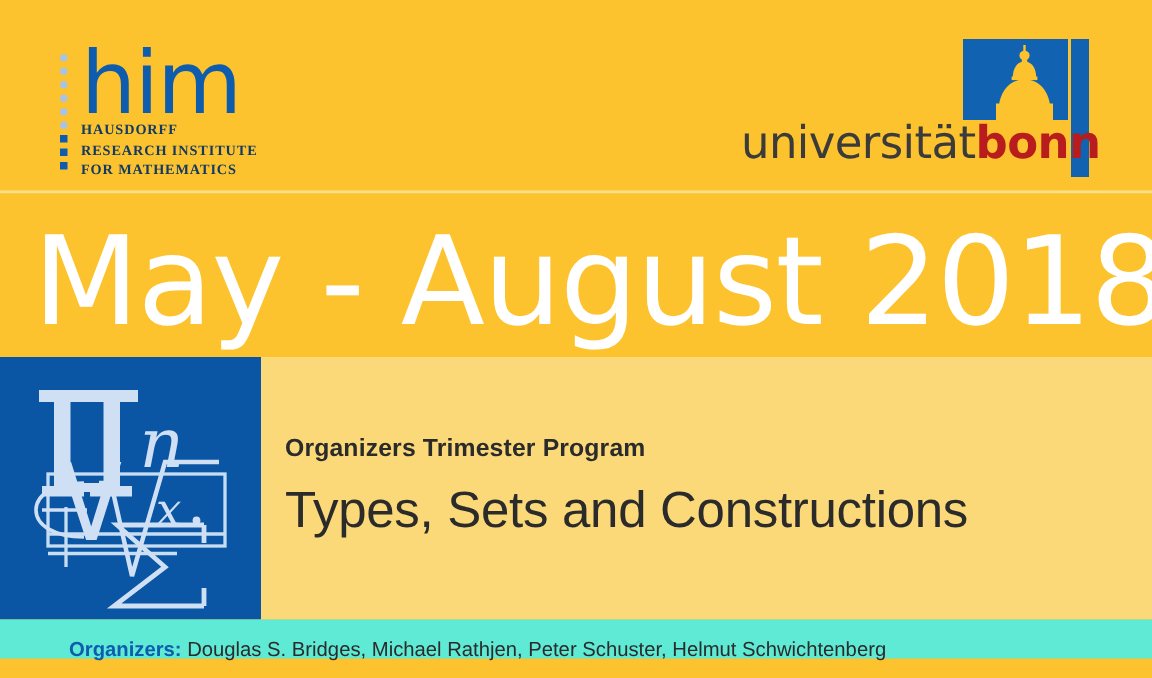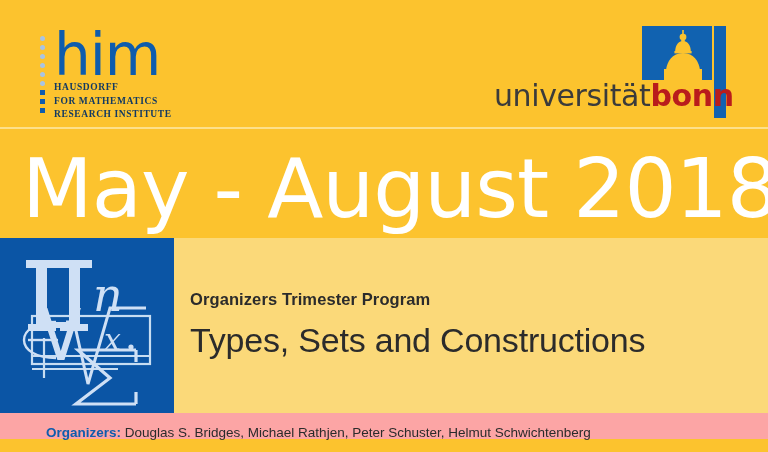--- a/index.html
+++ b/index.html
@@ -198,21 +198,21 @@
     letter-spacing: -0.2px;
     white-space: nowrap;
   }
 
   
   .footer-band {
     position: absolute;
     left: 0; top: 413px;
     width: 768px;
     height: 26px;
-    background: #fca5a5;
+    background: #5eead4;
   }
   .organizers {
     position: absolute;
     left: 46px;
     top: 12px;
     font-size: 13.5px;
     line-height: 16px;
     color: #2b2b2b;
     white-space: nowrap;
   }
@@ -236,22 +236,22 @@
           <i></i>
           <i></i>
           <i></i>
           <i class="sq"></i>
           <i class="sq2"></i>
           <i class="sq2"></i>
       </div>
       <div class="him-word">him</div>
       <div class="him-sub">
         <div>HAUSDORFF</div>
+        <div>RESEARCH INSTITUTE</div>
         <div>FOR MATHEMATICS</div>
-        <div>RESEARCH INSTITUTE</div>
       </div>
     </div>
 
     <div class="bonn-logo">
       <div class="bonn-square"></div>
       <div class="bonn-tower">
         <svg width="70" height="54" viewBox="0 0 70 54" xmlns="http://www.w3.org/2000/svg">
           <g fill="#fcc32e">
             <rect x="40.2" y="4" width="1.6" height="5"></rect>
             <ellipse cx="41" cy="11" rx="3.4" ry="3.2"></ellipse>

